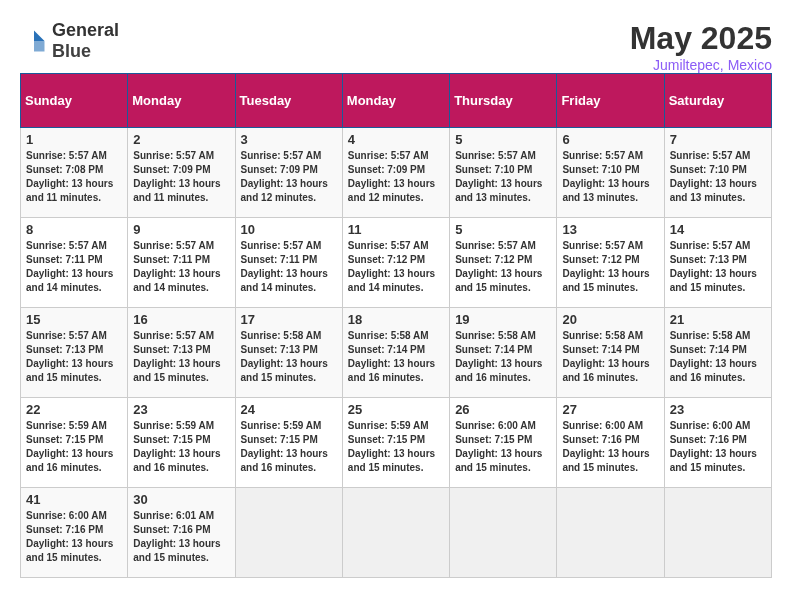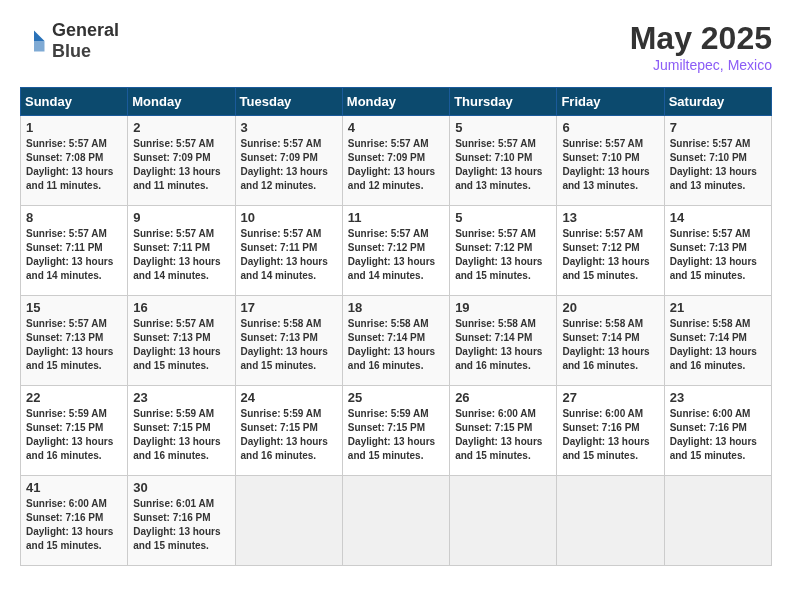--- a/index.html
+++ b/index.html
@@ -7,21 +7,21 @@
       font-family: Arial, sans-serif;
       background: #fff;
       width: 792px;
       min-height: 612px;
       padding: 20px;
     }
     .header {
       display: flex;
       justify-content: space-between;
       align-items: flex-start;
-      margin-bottom: 14px;
+      margin-bottom: 0;
       gap: 40px;
     }
     .logo {
       display: flex;
       align-items: center;
       gap: 4px;
     }
     .logo-text-general {
       font-size: 18px;
       font-weight: bold;
@@ -47,25 +47,25 @@
     .calendar-subtitle {
       font-size: 14px;
       color: #8b5cf6;
     }
     table {
       width: 100%;
       border-collapse: collapse;
       border: 1px solid #ccc;
     }
     thead tr th {
-      background-color: #0c4a6e;
+      background-color: #be185d;
       color: #fff;
       font-size: 13px;
       font-weight: bold;
-      padding: 6px 4px;
+      padding: 19px 4px;
       text-align: left;
       border: 1px solid #1a5a9a;
     }
     tbody tr td {
       vertical-align: top;
       border: 1px solid #ccc;
       padding: 4px 5px;
       font-size: 10px;
       color: #333;
       width: 14.28%;

